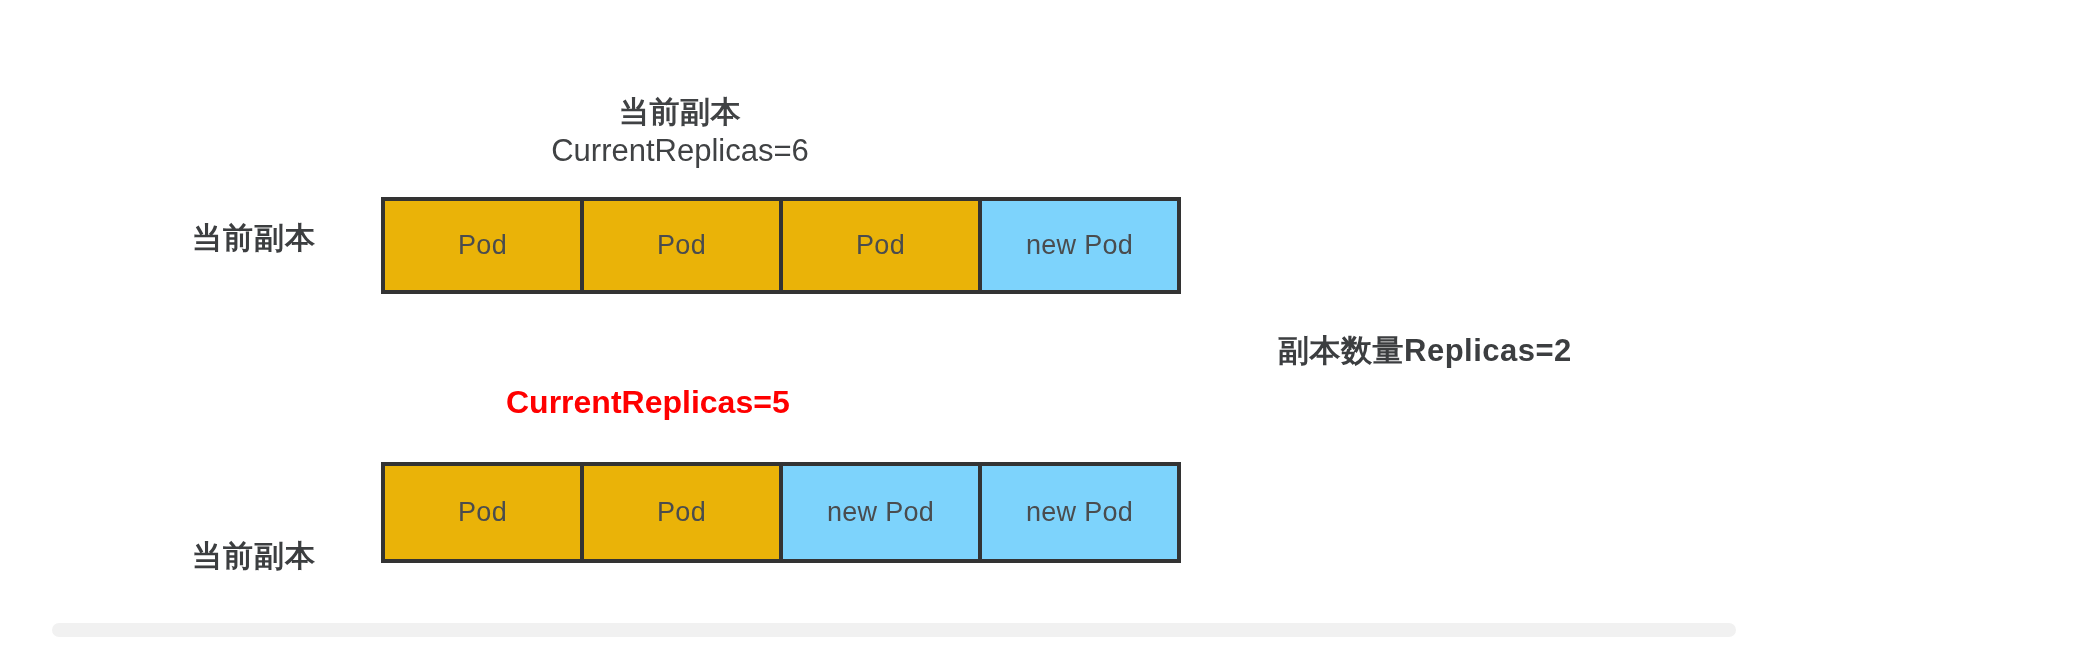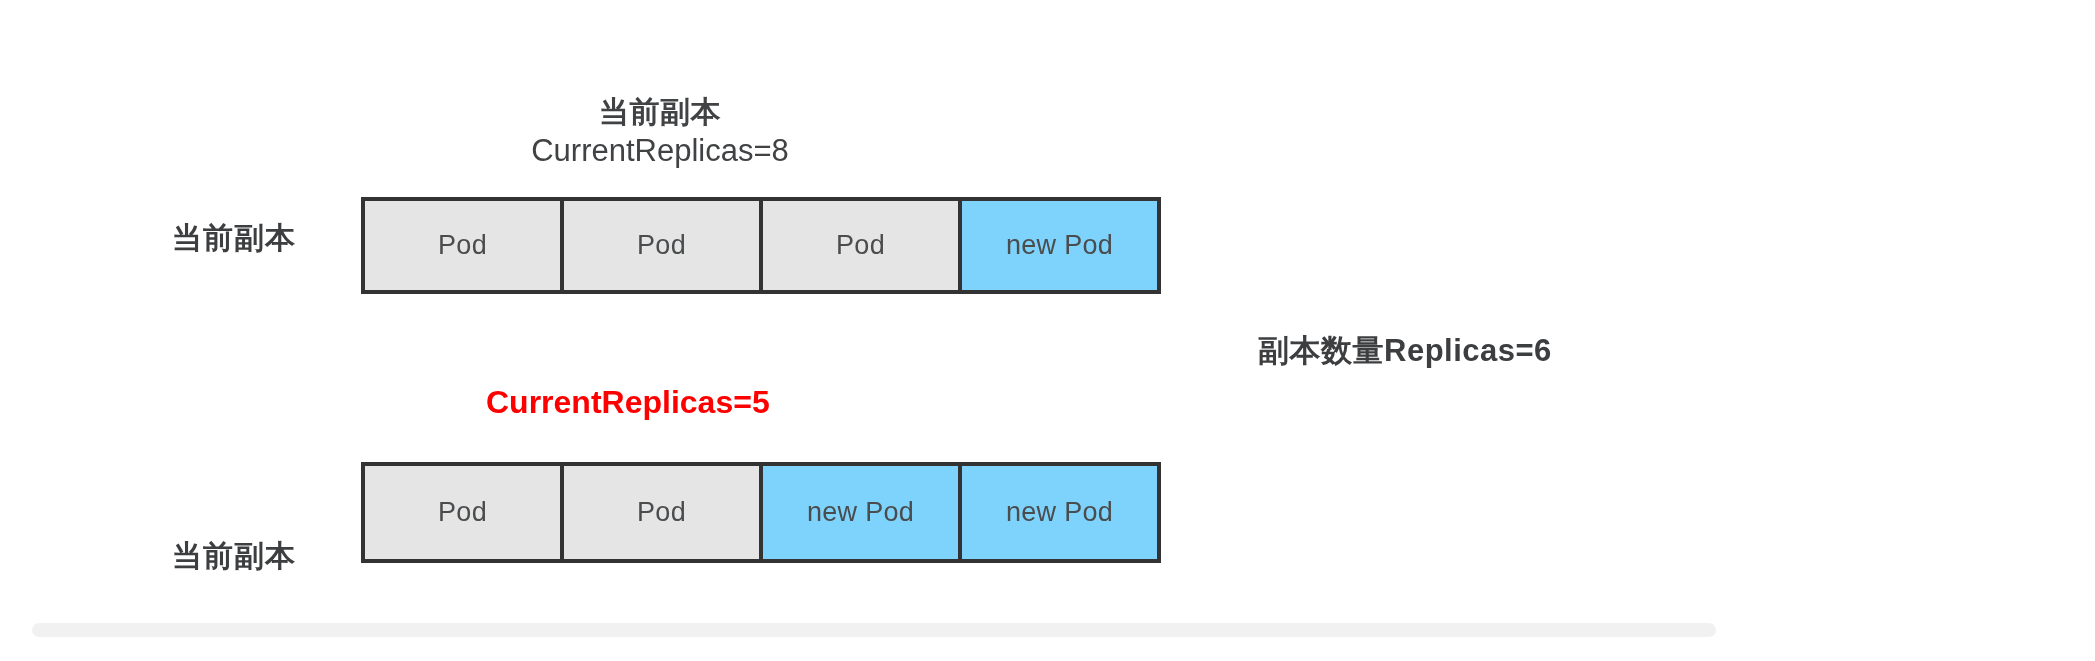--- a/index.html
+++ b/index.html
@@ -11,20 +11,21 @@
   body {
     font-family: "Liberation Sans", "DejaVu Sans", sans-serif;
     -webkit-font-smoothing: antialiased;
   }
   #canvas {
     position: relative;
     width: 1819px;
     height: 661px;
     background: #ffffff;
     overflow: hidden;
+    margin-left: 20px;
   }
 
   
   .caption-block {
     position: absolute;
     text-align: center;
     color: #404244;
     line-height: 1.30;
     white-space: nowrap;
   }
@@ -85,21 +86,21 @@
     align-items: center;
     justify-content: center;
     font-size: 27px;
     font-weight: 400;
     color: #4a4c4e;
     border-right: 4px solid #333333;
     letter-spacing: 0.3px;
     white-space: nowrap;
   }
   .pod-cell:last-child { border-right: none; }
-  .pod-cell.existing { background: #e5e5e5; }
+  .pod-cell.existing { background: #eab308; }
   .pod-cell.new      { background: #7dd3fc; }
 
   
   #red-annotation {
     position: absolute;
     left: 486px;
     top: 384px;
     font-size: 32px;
     font-weight: 700;
     color: #ff0000;
@@ -130,21 +131,21 @@
     border-radius: 7px;
   }
 </style>
 </head>
 <body>
 
 <div id="canvas">
 
   <div class="caption-block" id="header-caption">
     <div class="cn-line">当前副本</div>
-    <div class="en-line">CurrentReplicas=8</div>
+    <div class="en-line">CurrentReplicas=6</div>
   </div>
 
   <div class="row-label" id="row-label-1">当前副本</div>
 
   <div class="pod-row" id="pod-row-1">
     <div class="pod-cell existing">Pod</div>
     <div class="pod-cell existing">Pod</div>
     <div class="pod-cell existing">Pod</div>
     <div class="pod-cell new">new Pod</div>
   </div>
@@ -153,17 +154,17 @@
 
   <div class="pod-row" id="pod-row-2">
     <div class="pod-cell existing">Pod</div>
     <div class="pod-cell existing">Pod</div>
     <div class="pod-cell new">new Pod</div>
     <div class="pod-cell new">new Pod</div>
   </div>
 
   <div class="row-label" id="row-label-2">当前副本</div>
 
-  <div id="side-annotation">副本数量Replicas=6</div>
+  <div id="side-annotation">副本数量Replicas=2</div>
 
   <div id="bottom-scrollbar"></div>
 
 </div>
 
 </body></html>

